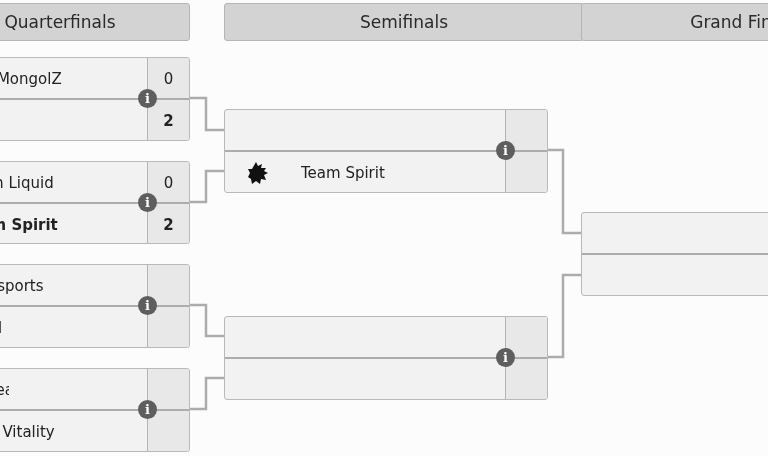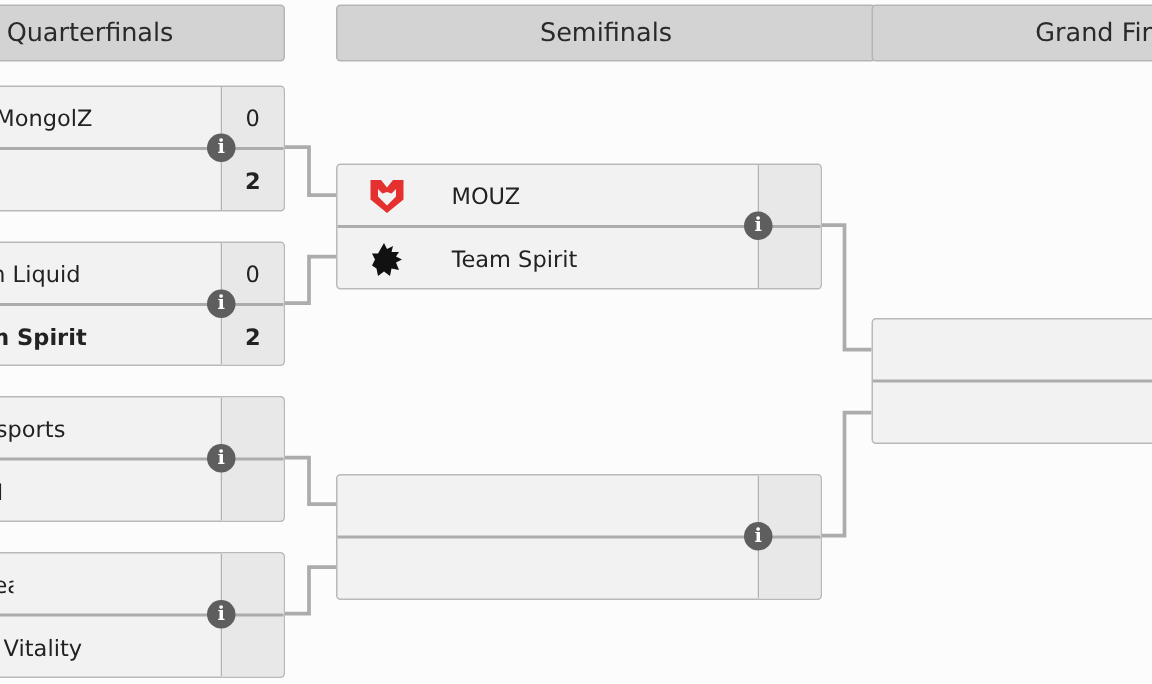--- a/index.html
+++ b/index.html
@@ -131,27 +131,20 @@
   <div class="row r2">
     <span class="name" style="margin-left:97px;">Team Vitality</span>
     <span class="score"></span>
   </div>
 </div>
 <div class="info" style="left:138px; top:400px;">i</div>
 
 <div class="match" style="left:224px; top:109px; width:324px; height:84px;">
   <div class="scorecol"></div>
   <div class="divider"></div>
-  <div class="row r1">
-    <svg class="logo" viewBox="0 0 26 26">
-      <path d="M2,2 L9,2 L13,7 L17,2 L24,2 L24,15 L13,24 L2,15 Z M7,8 L7,13 L13,19 L19,13 L19,8 L16,11 L13,10 L10,11 Z" fill="#e4312f" fill-rule="evenodd"></path>
-    </svg>
-    <span class="name">MOUZ</span>
-    <span class="score"></span>
-  </div>
   <div class="row r2">
     <svg class="logo" viewBox="0 0 26 26">
       <path d="M11,2 L13,6 L17,4 L16,8 L21,8 L19,11 L23,13 L19,15 L21,20 L16,19 L15,24 L11,21 L7,24 L6,19 L3,17 L5,13 L3,9 L7,9 Z" fill="#111"></path>
     </svg>
     <span class="name">Team Spirit</span>
     <span class="score"></span>
   </div>
 </div>
 <div class="info" style="left:496px; top:141px;">i</div>
 

